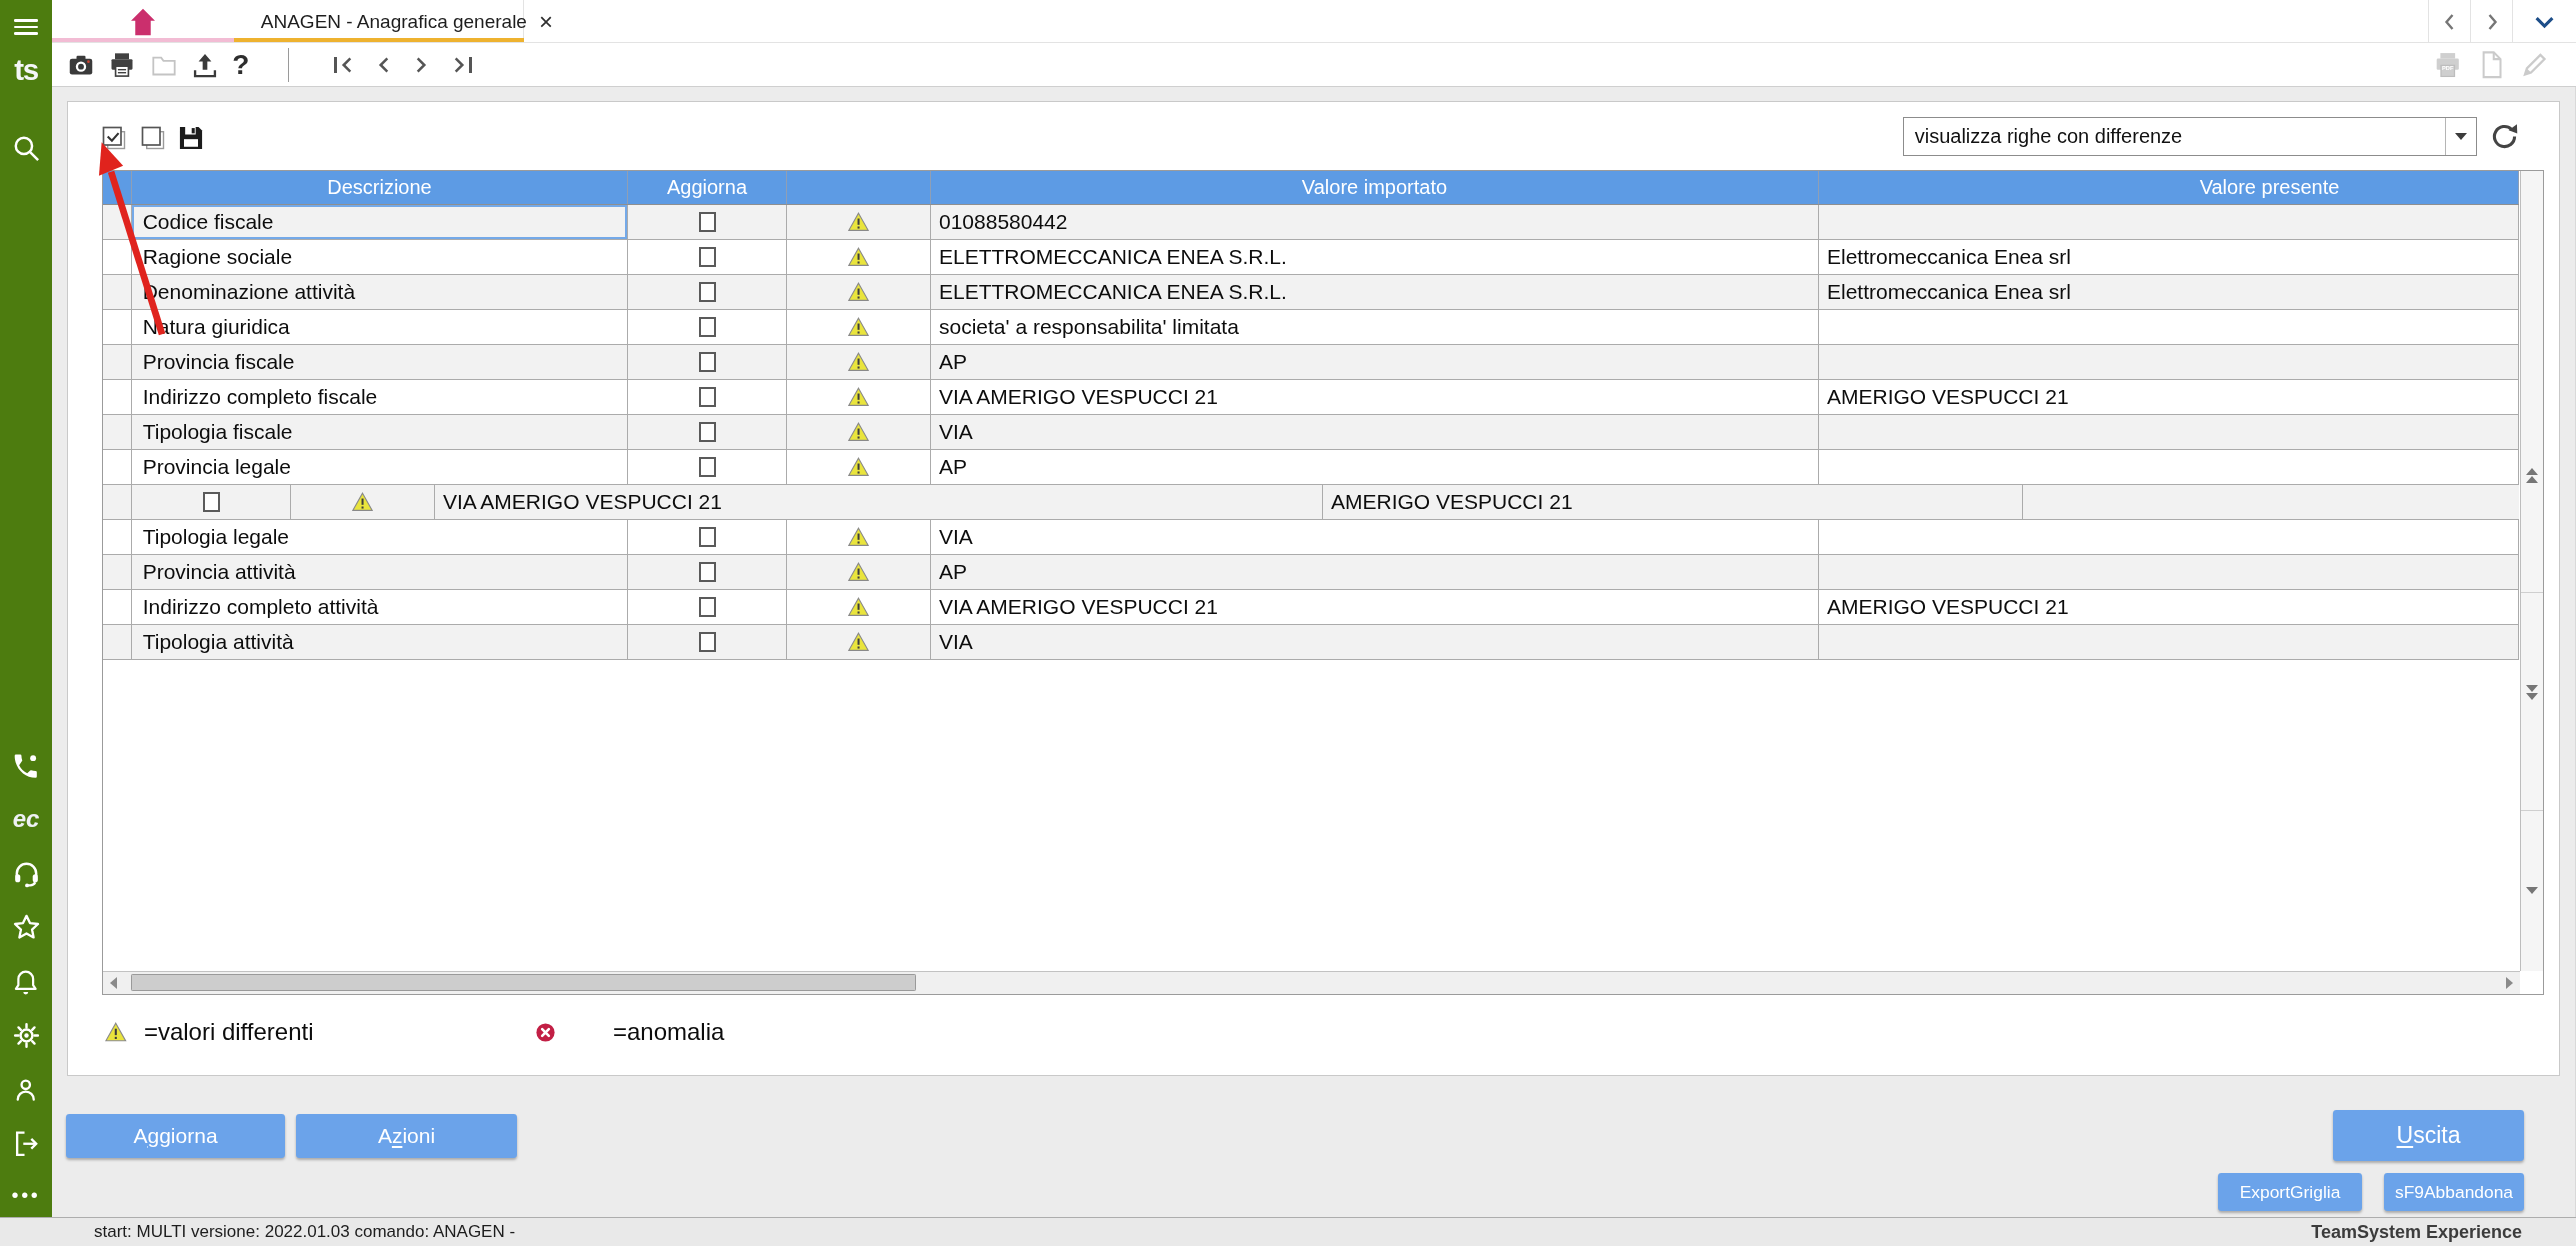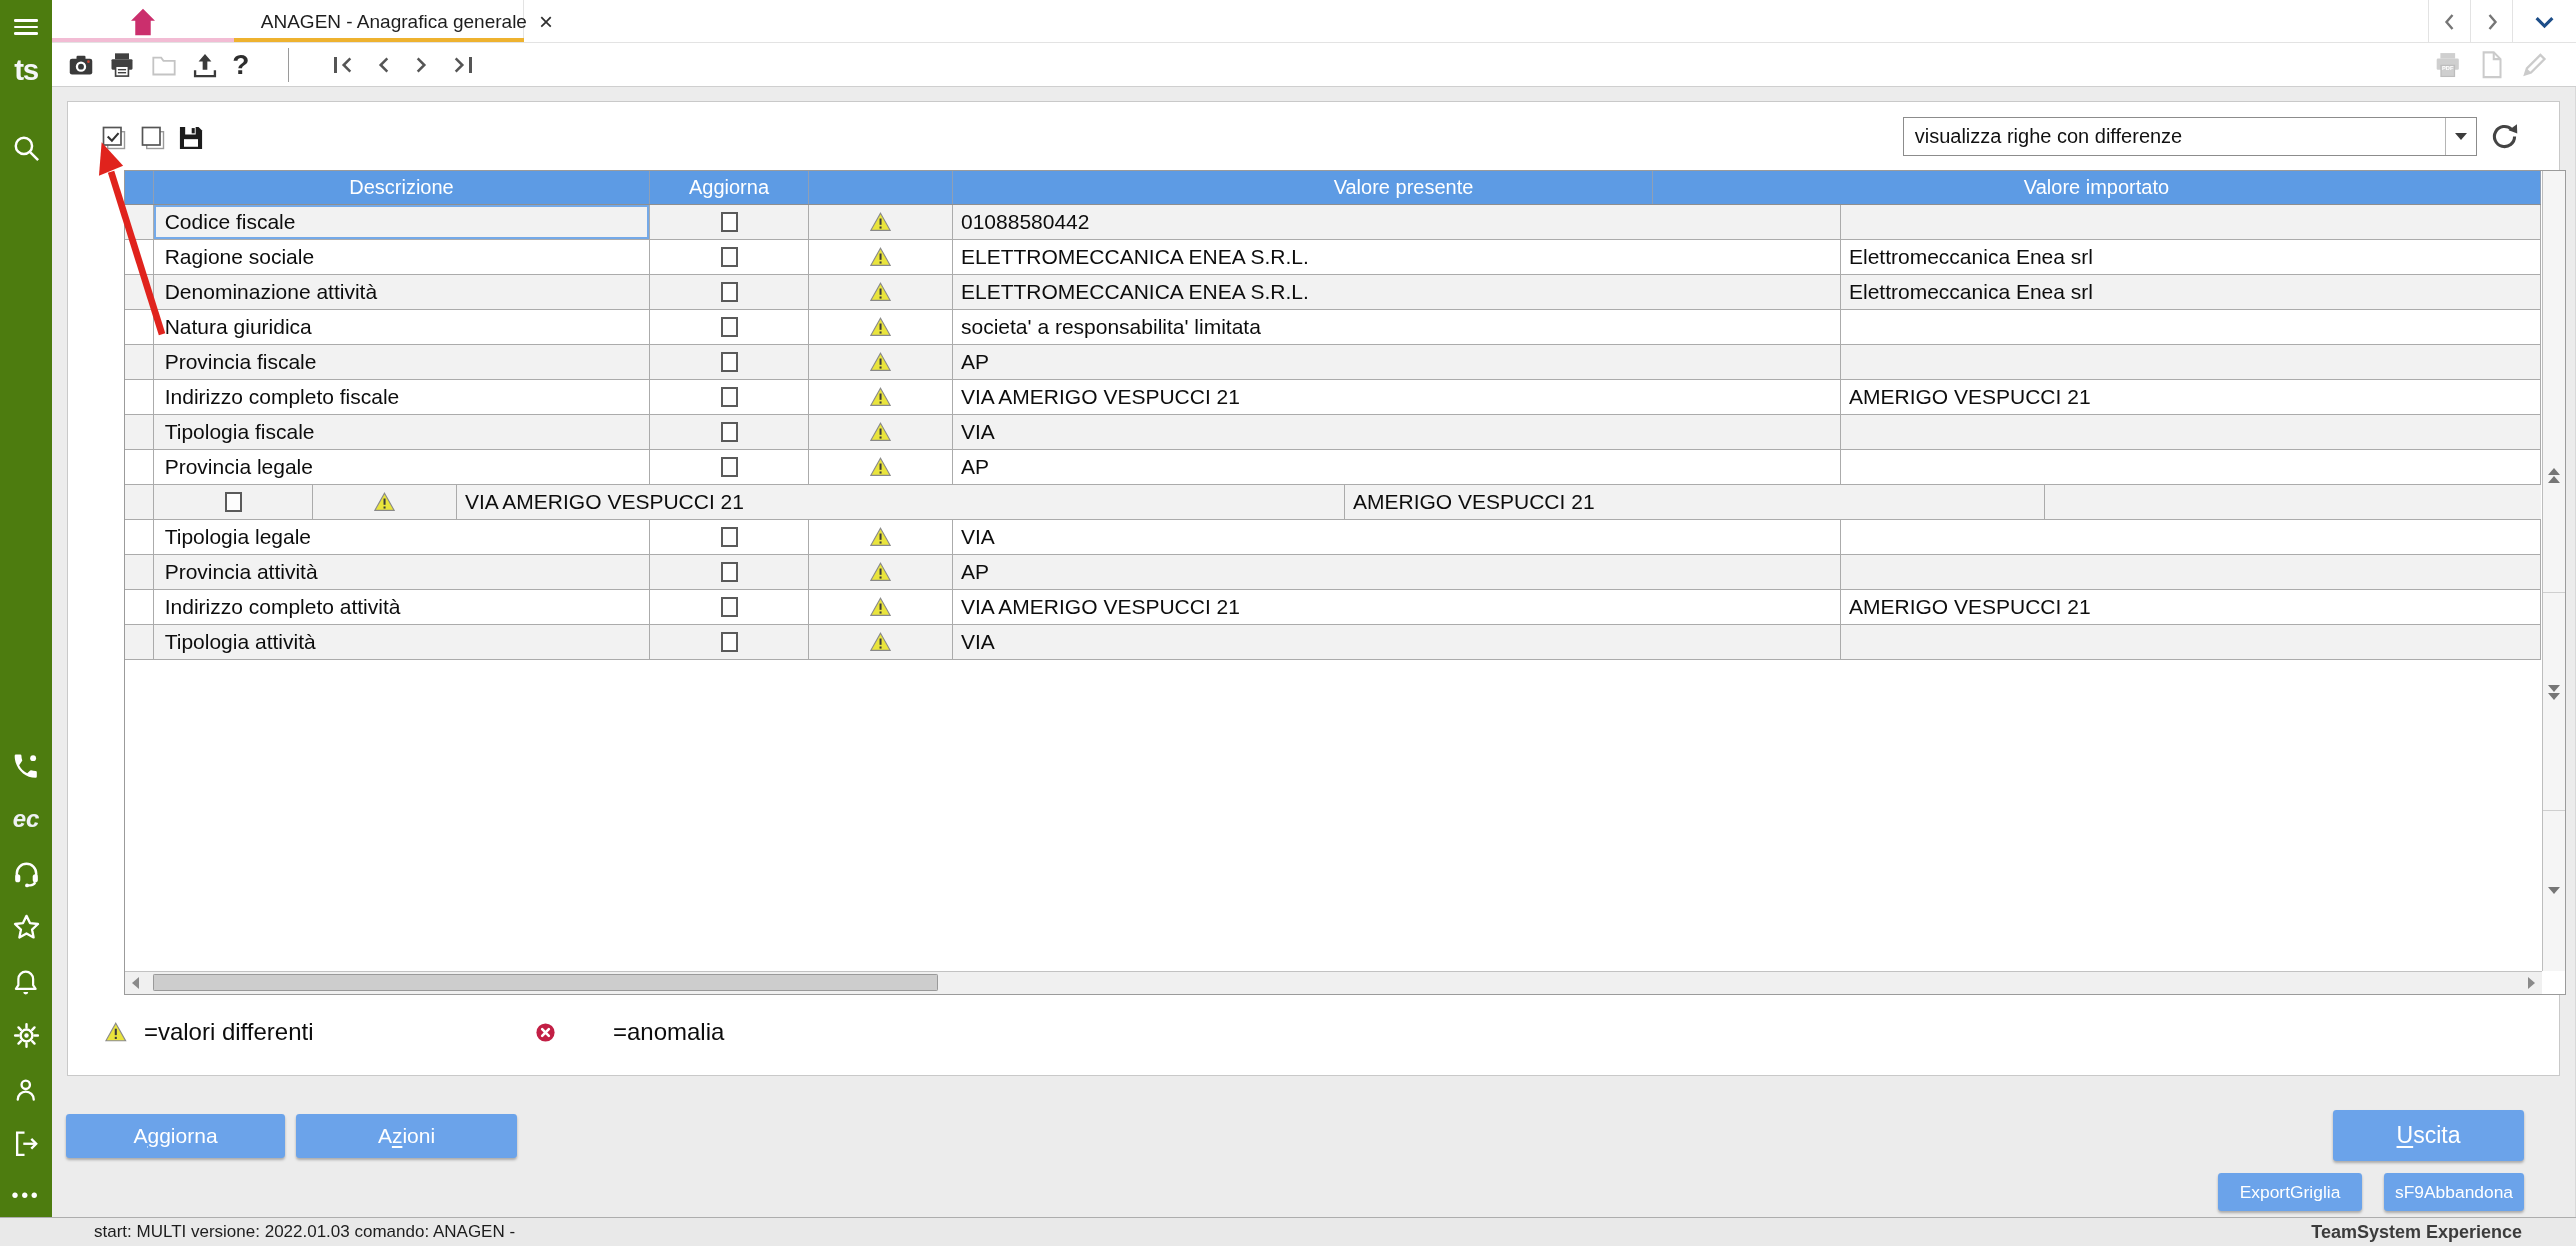--- a/index.html
+++ b/index.html
@@ -39,21 +39,21 @@
 
   
   .panel { position:absolute; left:67px; top:101px; width:2493px; height:975px; background:#fff; border:0.7px solid #c9c9c9; z-index:10; }
   .grid-tools { position:absolute; left:32px; top:21.5px; display:flex; gap:10.7px; align-items:center; }
   .filter { position:absolute; left:1835px; top:14.8px; width:574px; height:39px; border:0.7px solid #8c8c8c; background:#fff; display:flex; align-items:stretch; }
   .filter-text { flex:1; font-size:20px; color:#111; display:flex; align-items:center; padding-left:10.7px; white-space:nowrap; }
   .filter-caret { width:31px; border-left:0.7px solid #b5b5b5; display:flex; align-items:center; justify-content:center; }
   .refresh-btn { position:absolute; left:2418px; top:16px; width:36px; height:36px; display:flex; align-items:center; justify-content:center; }
 
   
-  .grid { position:absolute; left:34px; top:68px; width:2442px; height:825px; border:1.3px solid #9b9b9b; background:#fff;margin-left:22px; }
+  .grid { position:absolute; left:34px; top:68px; width:2442px; height:825px; border:1.3px solid #9b9b9b; background:#fff; }
   .g-header { display:flex; width:2416px; height:34px; background:#5d9be4; border-bottom:1.3px solid #8f8f8f; }
   .hcell { color:#fff; font-size:20px; display:flex; align-items:center; justify-content:center; border-right:0.7px solid #8f9fb5; white-space:nowrap; }
   .col-rh { width:29px; } .col-desc { width:496px; } .col-agg { width:159px; }
   .col-warn { width:144px; } .col-vi { width:888px; } .col-vp { width:700px; }
   .hcell.col-vp span { transform:translateX(101px); }
   .g-body { width:2416px; }
   .g-row { display:flex; height:35px; border-bottom:0.7px solid #ababab; background:#fff; }
   .g-row:nth-child(odd) { background:#f2f2f2; }
   .cell { border-right:0.7px solid #ababab; display:flex; align-items:center; font-size:21px; color:#0d0d0d; overflow:hidden; white-space:nowrap; }
   .c-desc { padding-left:10.7px; }
@@ -301,24 +301,24 @@
         <polygon points="21.6,2.6 21.9,9.6 15.2,7.2" fill="#444"></polygon>
       </svg>
   </div>
 
   <div class="grid">
     <div class="g-header">
       <div class="hcell col-rh"></div>
       <div class="hcell col-desc">Descrizione</div>
       <div class="hcell col-agg">Aggiorna</div>
       <div class="hcell col-warn"></div>
+      <div class="hcell col-vi">Valore importato</div>
       <div class="hcell col-vp">
           <span>Valore presente</span>
         </div>
-      <div class="hcell col-vi">Valore importato</div>
     </div>
     <div class="g-body">
         <div class="g-row selected">
     <div class="cell col-rh"></div>
     <div class="cell col-desc c-desc">Codice fiscale</div>
     <div class="cell col-agg">
             <span class="cb"></span>
           </div>
     <div class="cell col-warn">
       <svg width="21" height="19.5" viewBox="0 0 24 22">

